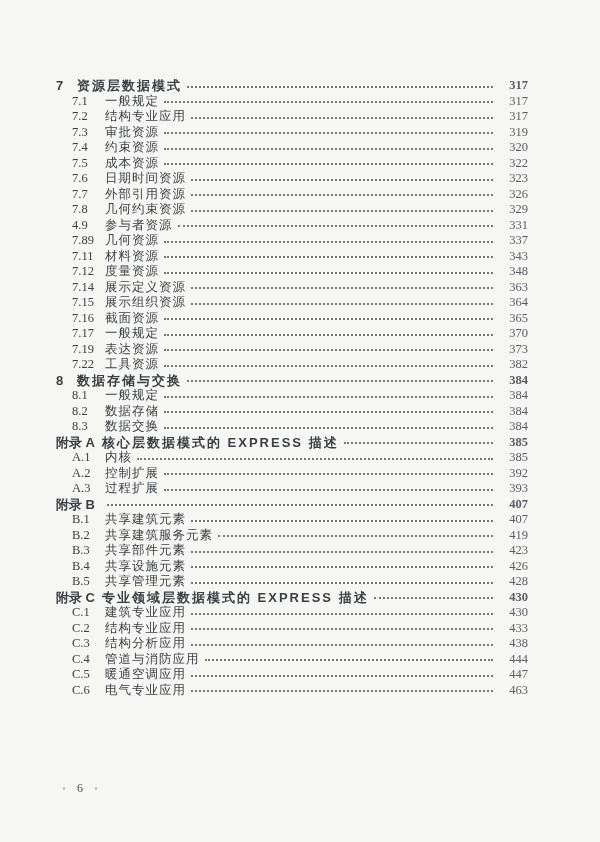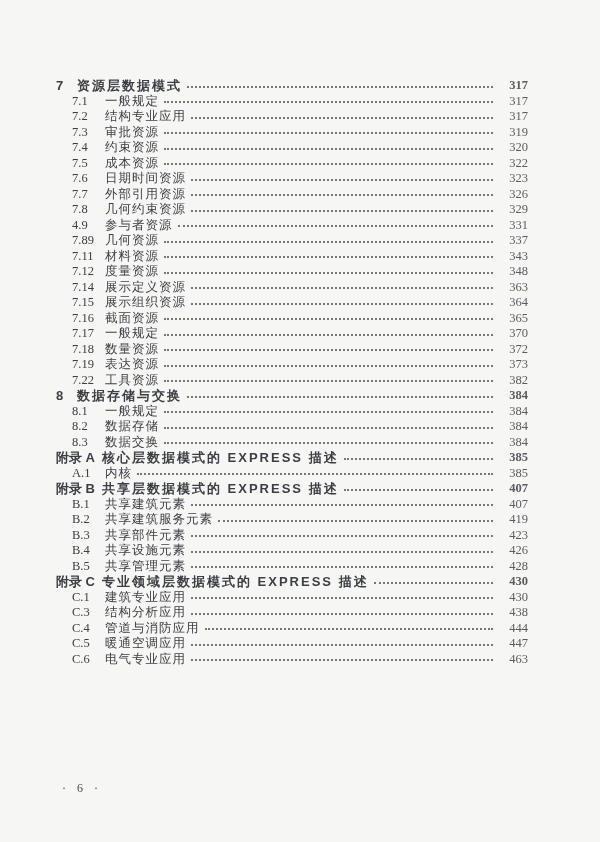--- a/index.html
+++ b/index.html
@@ -193,26 +193,20 @@
     <span class="pg">365</span>
   </div>
 
   <div class="row lv2">
     <span class="num">7.17</span>
     <span class="title">一般规定</span>
     <span class="dots"></span>
     <span class="pg">370</span>
   </div>
 
-  <div class="row lv2">
-    <span class="num">7.18</span>
-    <span class="title">数量资源</span>
-    <span class="dots"></span>
-    <span class="pg">372</span>
-  </div>
 
   <div class="row lv2">
     <span class="num">7.19</span>
     <span class="title">表达资源</span>
     <span class="dots"></span>
     <span class="pg">373</span>
   </div>
 
 
 
@@ -258,26 +252,37 @@
     <span class="pg">385</span>
   </div>
 
   <div class="row lv2">
     <span class="num">A.1</span>
     <span class="title">内核</span>
     <span class="dots"></span>
     <span class="pg">385</span>
   </div>
 
-
+  <div class="row lv2">
+    <span class="num">A.2</span>
+    <span class="title">控制扩展</span>
+    <span class="dots"></span>
+    <span class="pg">392</span>
+  </div>
+
+  <div class="row lv2">
+    <span class="num">A.3</span>
+    <span class="title">过程扩展</span>
+    <span class="dots"></span>
+    <span class="pg">393</span>
+  </div>
 
 
   <div class="row lv1">
     <span class="num">附录 B</span>
-    <span class="title">共享层数据模式的 EXPRESS 描述</span>
     <span class="dots"></span>
     <span class="pg">407</span>
   </div>
 
   <div class="row lv2">
     <span class="num">B.1</span>
     <span class="title">共享建筑元素</span>
     <span class="dots"></span>
     <span class="pg">407</span>
   </div>
@@ -317,20 +322,26 @@
     <span class="pg">430</span>
   </div>
 
   <div class="row lv2">
     <span class="num">C.1</span>
     <span class="title">建筑专业应用</span>
     <span class="dots"></span>
     <span class="pg">430</span>
   </div>
 
+  <div class="row lv2">
+    <span class="num">C.2</span>
+    <span class="title">结构专业应用</span>
+    <span class="dots"></span>
+    <span class="pg">433</span>
+  </div>
 
   <div class="row lv2">
     <span class="num">C.3</span>
     <span class="title">结构分析应用</span>
     <span class="dots"></span>
     <span class="pg">438</span>
   </div>
 
   <div class="row lv2">
     <span class="num">C.4</span>

